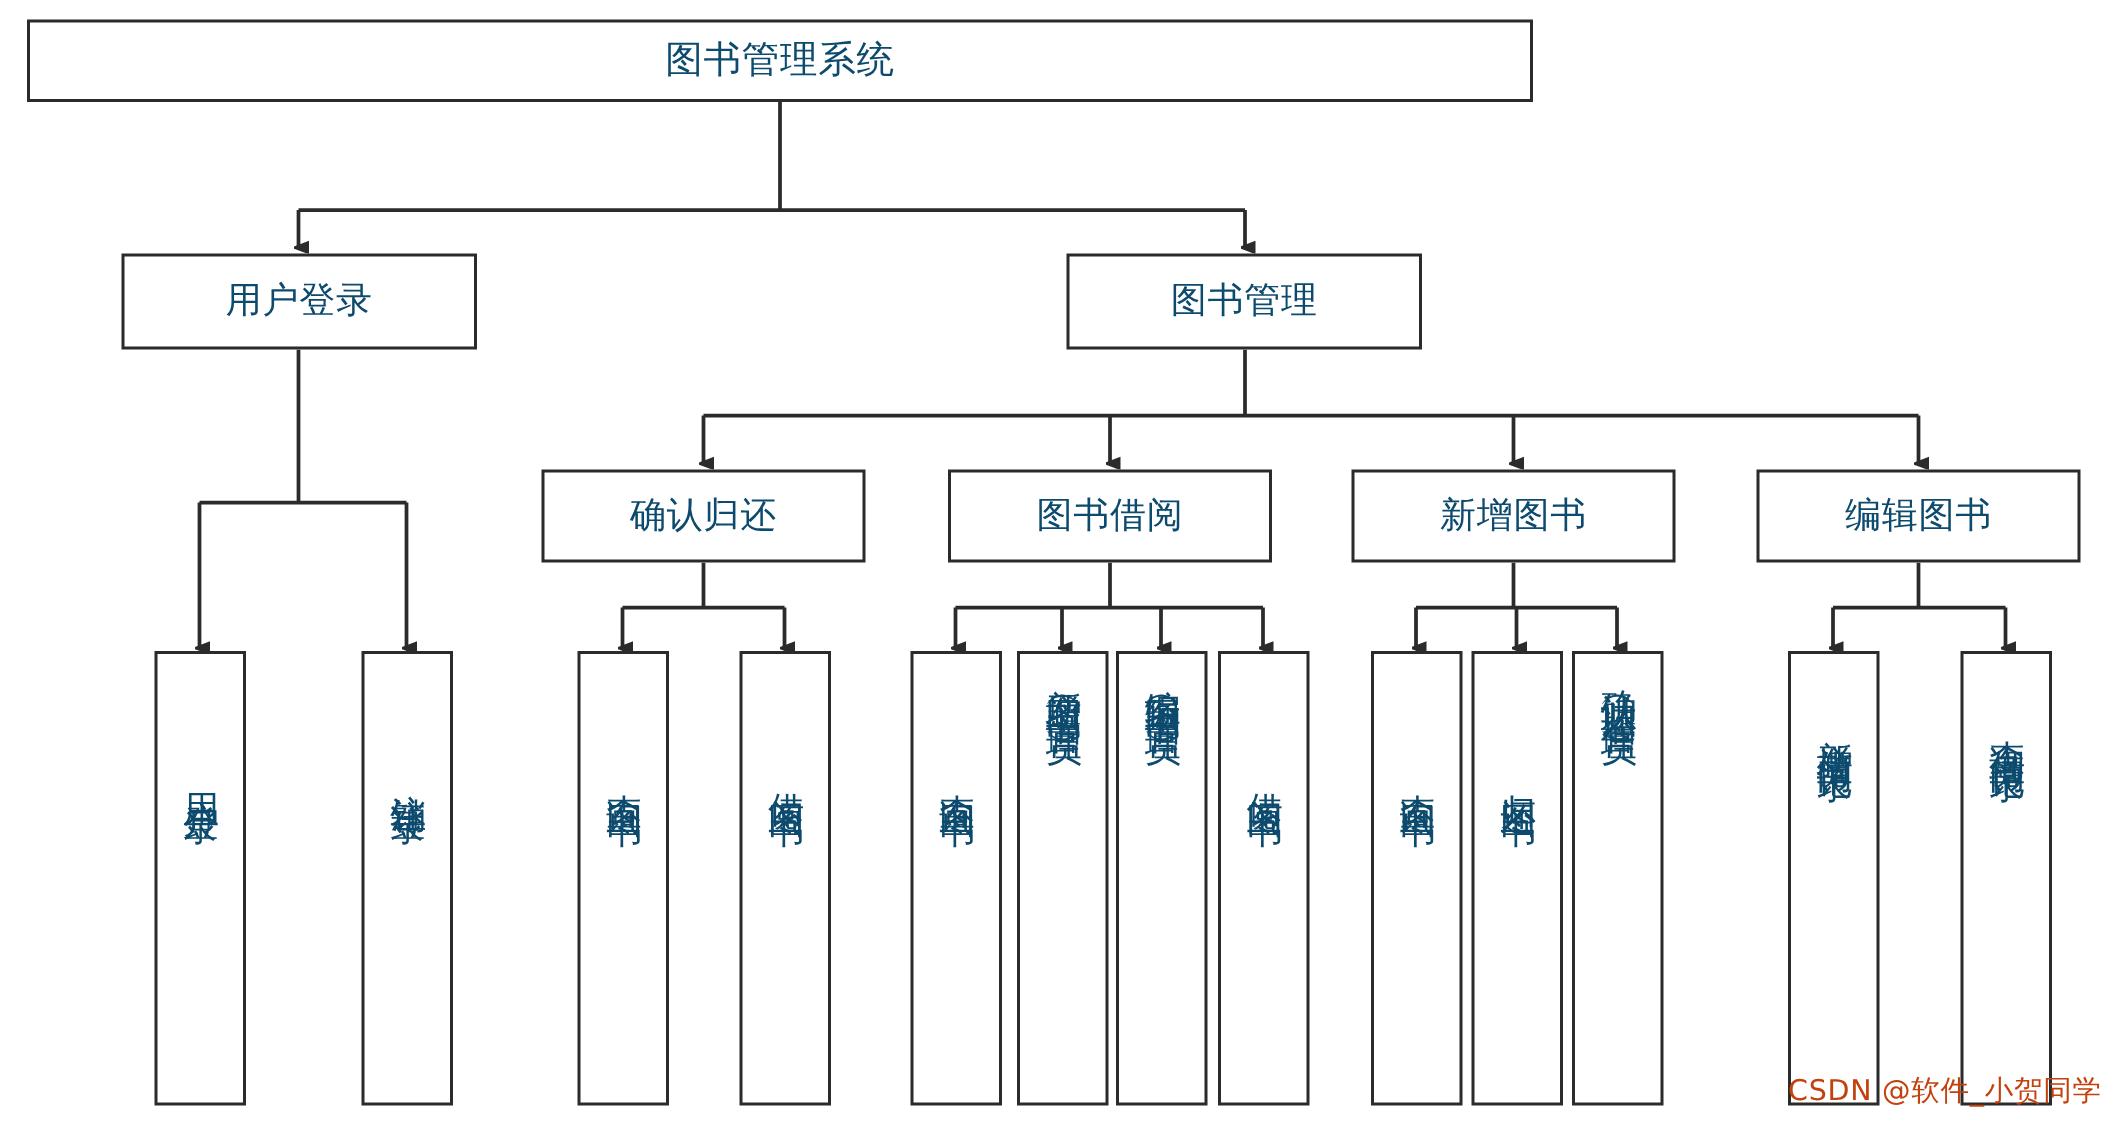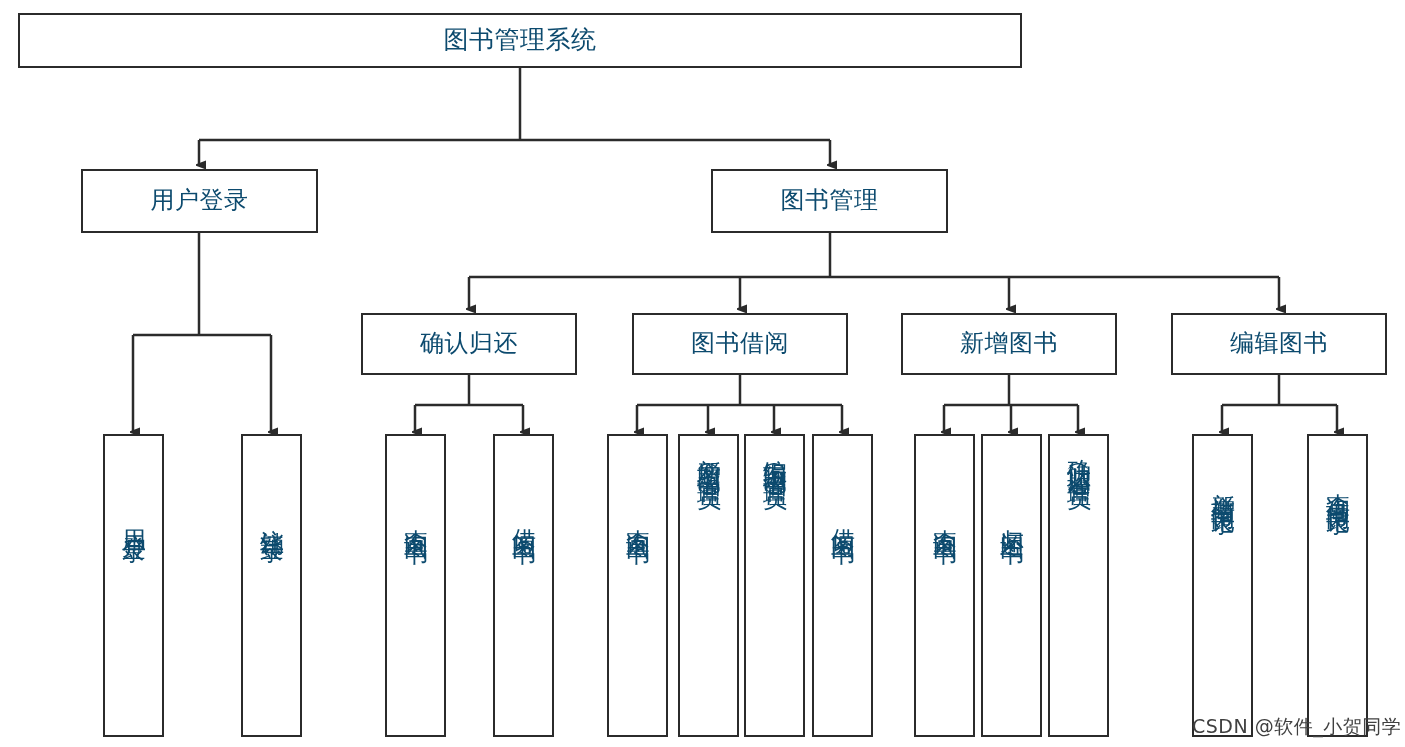--- a/index.html
+++ b/index.html
@@ -59,21 +59,21 @@
     font-size: 24px;
     line-height: 1.05;
     letter-spacing: 4px;
     white-space: normal;
   }
   .watermark {
     position: absolute;
     left: 1192px;
     top: 714px;
     font-size: 19px;
-    color: #404040;
+    color: #c2410c;
     letter-spacing: 0.5px;
     z-index: 5;
     white-space: nowrap;
     font-family: "DejaVu Sans", "Liberation Sans", sans-serif;
   }
 </style>
 </head>
 <body>
 
 <div id="canvas">

